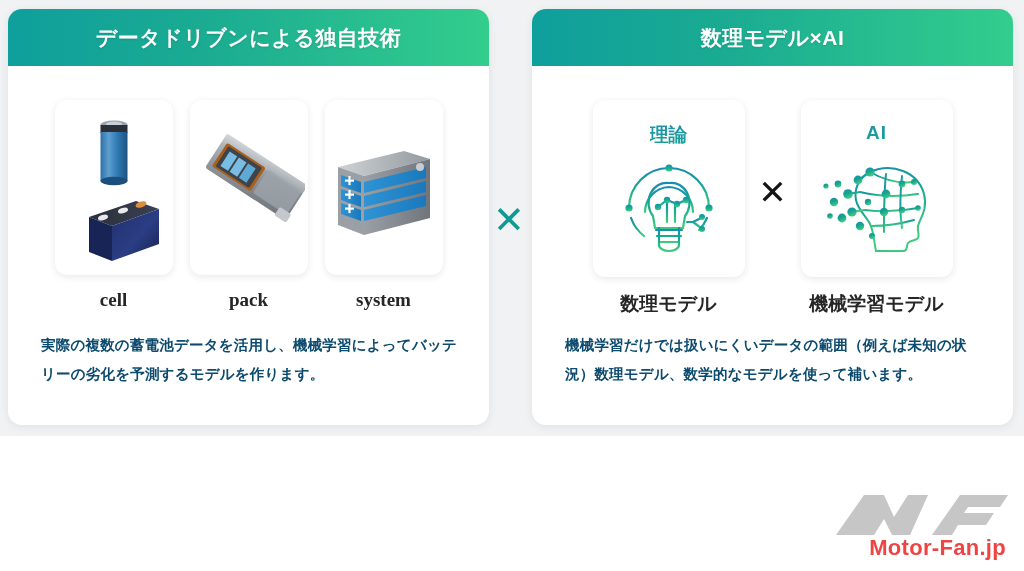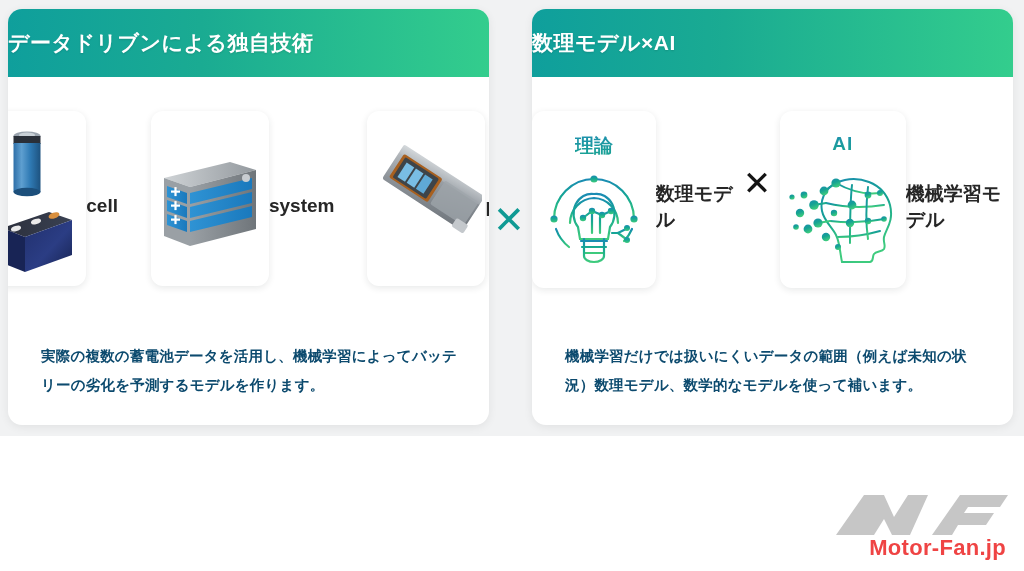--- a/index.html
+++ b/index.html
@@ -34,24 +34,24 @@
     height: 416px;
     background: #ffffff;
     border-radius: 14px;
     box-shadow: 0 2px 10px rgba(0,0,0,0.07);
     overflow: hidden;
   }
   #card-left  { left: 8px;   width: 481px; }
   #card-right { left: 532px; width: 481px; }
 
   .card-header {
-    height: 68px;
-    display: flex;
-    align-items: center;
-    justify-content: flex-start;
+    height: 57px;
+    display: flex;
+    align-items: center;
+    justify-content: center;
     background: linear-gradient(90deg, #0f9f9c 0%, #1aab92 40%, #33cd8d 100%);
   }
   .card-header-title {
     color: #ffffff;
     font-size: 21px;
     font-weight: bold;
     letter-spacing: .5px;
     text-shadow: 0 1px 2px rgba(0,0,0,.13);
   }
 
@@ -61,26 +61,26 @@
     height: 359px;
   }
 
   
   .tiles {
     display: flex;
     justify-content: center;
     align-items: flex-start;
     padding-top: 34px;
   }
-  .tiles-3 { gap: 33px; }
+  .tiles-3 { gap: 17px; font-family: Liberation Serif, serif; }
   .tiles-2 { gap: 0; align-items: center; }
 
   .tile-col {
     display: flex;
-    flex-direction: row;
+    flex-direction: column;
     align-items: center;
   }
 
   .tile {
     background: #ffffff;
     border-radius: 12px;
     box-shadow: 0 2px 7px rgba(25,40,40,0.10);
     display: flex;
     align-items: center;
     justify-content: center;
@@ -230,65 +230,20 @@
                 <polygon points="30,112 77,96 100,104 53,121" fill="url(#prisTop)"></polygon>
                 <polygon points="30,112 53,121 53,156 30,147" fill="#182455"></polygon>
                 <polygon points="53,121 100,104 100,139 53,156" fill="url(#prisFace)"></polygon>
                 <ellipse cx="44" cy="112.5" rx="5.2" ry="2.6" fill="#e9e9ea" transform="rotate(-18 44 112.5)"></ellipse>
                 <ellipse cx="64" cy="105.5" rx="5.2" ry="2.6" fill="#eceaea" transform="rotate(-18 64 105.5)"></ellipse>
                 <ellipse cx="82" cy="99.5" rx="5.6" ry="2.9" fill="#d98f3d" transform="rotate(-18 82 99.5)"></ellipse>
               </g>
             </svg>
           </div>
           <div class="tile-label">cell</div>
-        </div>
-
-        <div class="tile-col">
-          <div class="tile tile-sm">
-            <svg width="108" height="130" viewBox="0 0 108 130">
-              <defs>
-                <linearGradient id="sysTop" x1="0" y1="0" x2="1" y2="0">
-                  <stop offset="0%" stop-color="#cfd3d6"></stop>
-                  <stop offset="100%" stop-color="#93999e"></stop>
-                </linearGradient>
-                <linearGradient id="sysSide" x1="0" y1="0" x2="1" y2="0">
-                  <stop offset="0%" stop-color="#9aa0a5"></stop>
-                  <stop offset="100%" stop-color="#6f757a"></stop>
-                </linearGradient>
-                <linearGradient id="sysBlue" x1="0" y1="0" x2="1" y2="0">
-                  <stop offset="0%" stop-color="#2f93d4"></stop>
-                  <stop offset="100%" stop-color="#1a79bd"></stop>
-                </linearGradient>
-              </defs>
-              <g>
-                <polygon points="8,44 74,28 100,36 34,53" fill="url(#sysTop)"></polygon>
-                <polygon points="8,44 34,53 34,112 8,102" fill="#9aa0a5"></polygon>
-                <polygon points="34,53 100,36 100,95 34,112" fill="url(#sysSide)"></polygon>
-
-                <polygon points="11,52 31,59 31,70 11,63" fill="url(#sysBlue)"></polygon>
-                <polygon points="11,66 31,73 31,84 11,77" fill="url(#sysBlue)"></polygon>
-                <polygon points="11,80 31,87 31,98 11,91" fill="url(#sysBlue)"></polygon>
-
-                <polygon points="34,59 96,44 96,55 34,70" fill="url(#sysBlue)"></polygon>
-                <polygon points="34,73 96,58 96,69 34,84" fill="url(#sysBlue)"></polygon>
-                <polygon points="34,87 96,72 96,83 34,98" fill="url(#sysBlue)"></polygon>
-
-                <g fill="#ffffff">
-                  <rect x="15" y="56.5" width="9" height="2.2"></rect>
-                  <rect x="18.4" y="53.1" width="2.2" height="9"></rect>
-                  <rect x="15" y="70.5" width="9" height="2.2"></rect>
-                  <rect x="18.4" y="67.1" width="2.2" height="9"></rect>
-                  <rect x="15" y="84.5" width="9" height="2.2"></rect>
-                  <rect x="18.4" y="81.1" width="2.2" height="9"></rect>
-                </g>
-                <circle cx="90" cy="44" r="4" fill="#c8ccd0"></circle>
-              </g>
-            </svg>
-          </div>
-          <div class="tile-label">system</div>
         </div>
 
         <div class="tile-col">
           <div class="tile tile-sm">
             <svg width="112" height="150" viewBox="0 0 112 150">
               <defs>
                 <linearGradient id="packCase" x1="0" y1="0" x2="1" y2="1">
                   <stop offset="0%" stop-color="#b9bdc1"></stop>
                   <stop offset="45%" stop-color="#8e949a"></stop>
                   <stop offset="100%" stop-color="#6e747a"></stop>
@@ -305,20 +260,65 @@
                 <rect x="16" y="51" width="40" height="24" rx="1.5" fill="#3e4449"></rect>
                 <rect x="20" y="55" width="9" height="17" fill="#79bde4"></rect>
                 <rect x="31" y="55" width="9" height="17" fill="#79bde4"></rect>
                 <rect x="42" y="55" width="9" height="17" fill="#5fa9d6"></rect>
                 <rect x="62" y="49" width="40" height="28" rx="2" fill="#9fa5ab" opacity="0.75"></rect>
                 <rect x="92" y="74" width="14" height="10" rx="2" fill="#c4c8cc"></rect>
               </g>
             </svg>
           </div>
           <div class="tile-label">pack</div>
+        </div>
+
+        <div class="tile-col">
+          <div class="tile tile-sm">
+            <svg width="108" height="130" viewBox="0 0 108 130">
+              <defs>
+                <linearGradient id="sysTop" x1="0" y1="0" x2="1" y2="0">
+                  <stop offset="0%" stop-color="#cfd3d6"></stop>
+                  <stop offset="100%" stop-color="#93999e"></stop>
+                </linearGradient>
+                <linearGradient id="sysSide" x1="0" y1="0" x2="1" y2="0">
+                  <stop offset="0%" stop-color="#9aa0a5"></stop>
+                  <stop offset="100%" stop-color="#6f757a"></stop>
+                </linearGradient>
+                <linearGradient id="sysBlue" x1="0" y1="0" x2="1" y2="0">
+                  <stop offset="0%" stop-color="#2f93d4"></stop>
+                  <stop offset="100%" stop-color="#1a79bd"></stop>
+                </linearGradient>
+              </defs>
+              <g>
+                <polygon points="8,44 74,28 100,36 34,53" fill="url(#sysTop)"></polygon>
+                <polygon points="8,44 34,53 34,112 8,102" fill="#9aa0a5"></polygon>
+                <polygon points="34,53 100,36 100,95 34,112" fill="url(#sysSide)"></polygon>
+
+                <polygon points="11,52 31,59 31,70 11,63" fill="url(#sysBlue)"></polygon>
+                <polygon points="11,66 31,73 31,84 11,77" fill="url(#sysBlue)"></polygon>
+                <polygon points="11,80 31,87 31,98 11,91" fill="url(#sysBlue)"></polygon>
+
+                <polygon points="34,59 96,44 96,55 34,70" fill="url(#sysBlue)"></polygon>
+                <polygon points="34,73 96,58 96,69 34,84" fill="url(#sysBlue)"></polygon>
+                <polygon points="34,87 96,72 96,83 34,98" fill="url(#sysBlue)"></polygon>
+
+                <g fill="#ffffff">
+                  <rect x="15" y="56.5" width="9" height="2.2"></rect>
+                  <rect x="18.4" y="53.1" width="2.2" height="9"></rect>
+                  <rect x="15" y="70.5" width="9" height="2.2"></rect>
+                  <rect x="18.4" y="67.1" width="2.2" height="9"></rect>
+                  <rect x="15" y="84.5" width="9" height="2.2"></rect>
+                  <rect x="18.4" y="81.1" width="2.2" height="9"></rect>
+                </g>
+                <circle cx="90" cy="44" r="4" fill="#c8ccd0"></circle>
+              </g>
+            </svg>
+          </div>
+          <div class="tile-label">system</div>
         </div>
 
       </div>
 
       <div class="paragraph">実際の複数の蓄電池データを活用し、機械学習によってバッテリーの劣化を予測するモデルを作ります。</div>
     </div>
   </div>
 
   <div id="cross-cards">✕</div>
 

